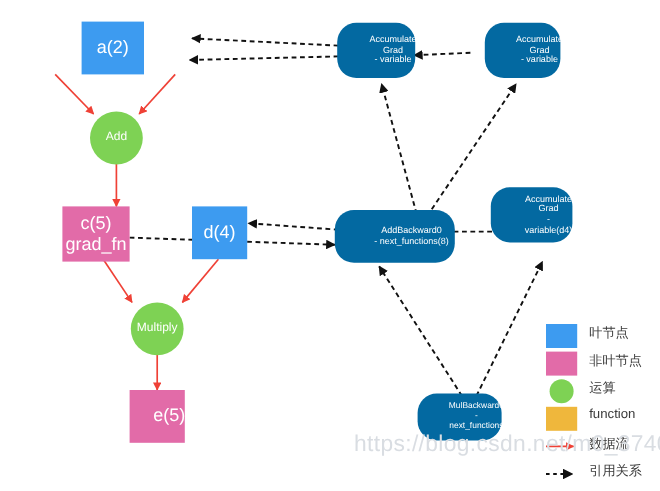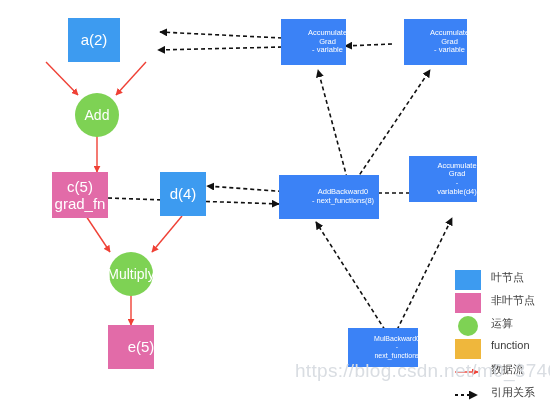--- a/index.html
+++ b/index.html
@@ -7,25 +7,25 @@
   #canvas{position:relative;width:550px;height:409px;overflow:hidden;background:#fff;}
 
   svg.edges{position:absolute;left:0;top:0;width:550px;height:409px;}
 
   .node{position:absolute;display:flex;flex-direction:column;align-items:center;
         justify-content:center;color:#fff;text-align:center;line-height:1.15;
         box-sizing:border-box;}
   .leaf{background:#3d9bf0;}
   .nonleaf{background:#e26ba8;}
   .op{background:#7ed254;border-radius:50%;}
-  .fn{background:#3b82f6;border-radius:0;padding-left:28px;}
+  .fn{background:#0369a1;border-radius:16px;padding-left:28px;}
 
   .nlabel{display:block;}
   .big{font-size:15px;}
-  .opt{font-size:14px;}
+  .opt{font-size:10px;}
   .fnt{font-size:7.5px;}
   .fnt2{font-size:7px;}
 
   .legend{position:absolute;left:455px;top:270px;width:95px;}
   .lg-row{display:flex;height:23px;}
   .lg-sw{width:26px;height:20px;flex:0 0 26px;margin-right:10px;}
   .lg-sw.blue{background:#3d9bf0;}
   .lg-sw.pink{background:#e26ba8;}
   .lg-sw.green{background:#7ed254;border-radius:50%;width:20px;height:20px;flex-basis:20px;margin-left:3px;margin-right:13px;}
   .lg-sw.orange{background:#efb73c;}

